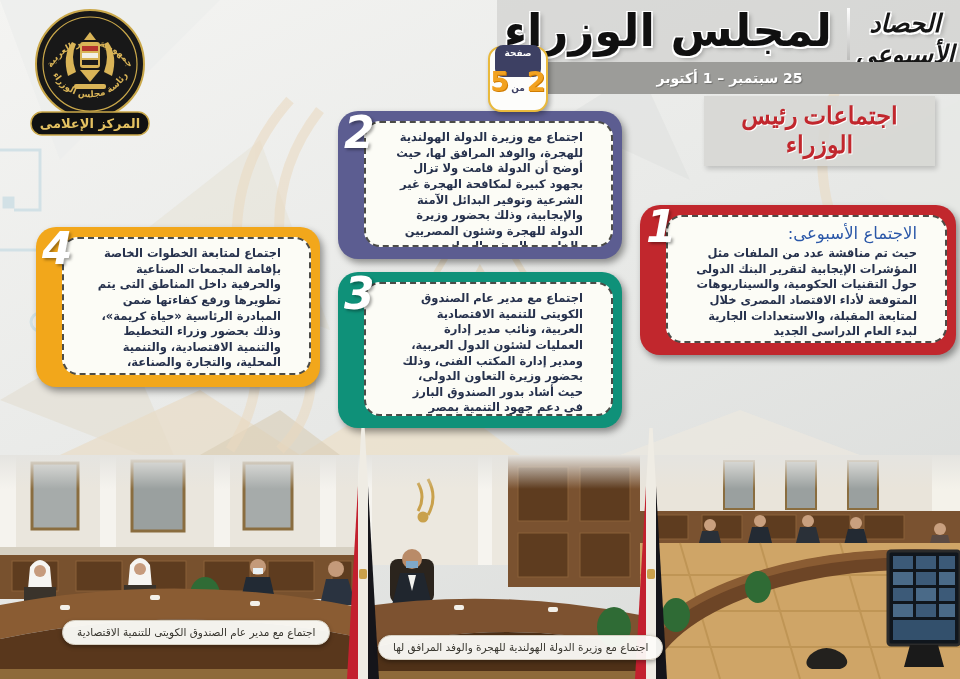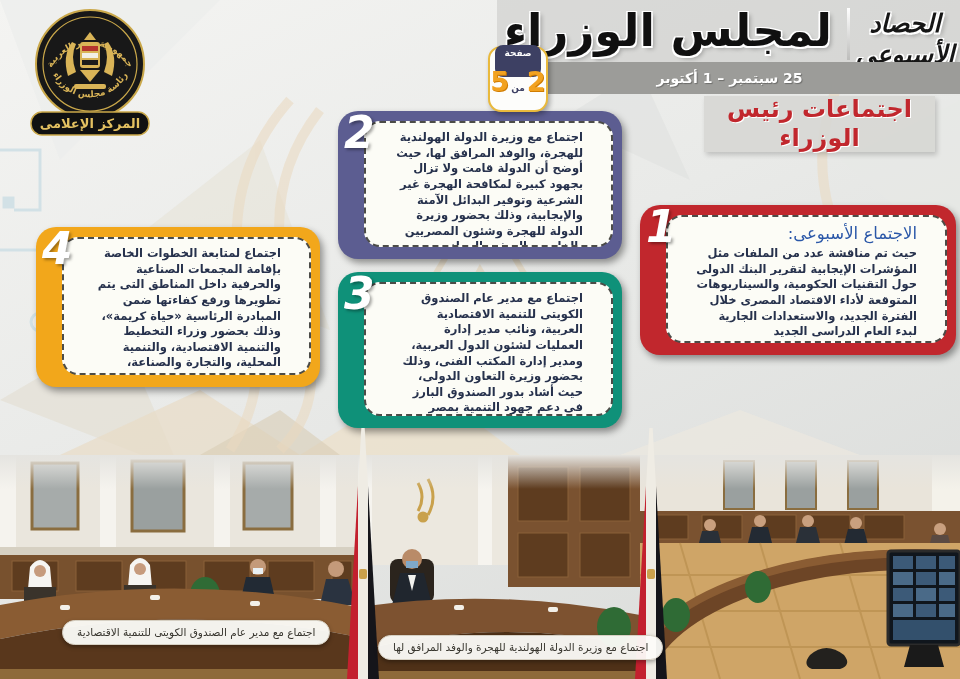--- a/index.html
+++ b/index.html
@@ -31,25 +31,25 @@
                 background:#fdfdfb; border:2px solid #e9b93c; border-radius:13px;
                 box-shadow:2px 3px 5px rgba(0,0,0,.3); z-index:5; }
   .page-badge .tab { position:absolute; left:50%; top:-3px; transform:translateX(-50%);
                 width:46px; height:32px; background:#3d4063; border-radius:8px;
                 color:#fff; font-size:9px; font-weight:700; text-align:center; line-height:16px; }
   .page-badge .nums { position:absolute; left:0; right:0; top:18px; text-align:center; direction:rtl; }
   .page-badge .big { font-size:27px; font-weight:800; color:#f2a220; text-shadow:1px 1px 0 #d07c00; }
   .page-badge .min { font-size:9px; font-weight:700; color:#3d4063; margin:0 2px; }
 
   
-  .section-label { position:absolute; left:704px; top:96px; width:231px; height:56px;
+  .section-label { position:absolute; left:704px; top:96px; width:231px; height:70px;
                    background:rgba(214,214,211,0.88); box-shadow:2px 3px 5px rgba(0,0,0,.18);
                    display:flex; flex-direction:column; align-items:center; justify-content:center;
                    direction:rtl; color:#c1272d; font-weight:800; font-size:24px; line-height:1.22;
-                   text-shadow:1px 1px 0 #fff; }
+                   text-shadow:1px 1px 0 #fff;font-family:Liberation Serif, serif; }
 
   
   .callout { position:absolute; border-radius:20px; box-shadow:3px 4px 7px rgba(0,0,0,.4); }
   .callout .num { position:absolute; top:-4px; left:6px; z-index:3; color:#fff;
                   font-size:44px; font-weight:800; font-style:italic;
                   text-shadow:2px 2px 3px rgba(0,0,0,.35); }
   .callout .inner { position:absolute; top:10px; right:9px; bottom:12px; left:26px;
                     background:#fcfcf6; border:2px dashed #4c4c48; border-radius:16px;
                     padding:7px 28px; overflow:hidden; direction:rtl; }
   .callout-heading { color:#2a57a8; font-size:16.5px; font-weight:400; margin-bottom:3px; }
@@ -158,21 +158,21 @@
 
   <div class="section-label">
     <div>اجتماعات رئيس</div>
     <div>الوزراء</div>
   </div>
 
   <div class="callout" style="left: 640px; top: 205px; width: 316px; height: 150px; background-color: rgb(193, 39, 45);">
     <div class="num">1</div>
     <div class="inner">
       <div class="callout-heading">الاجتماع الأسبوعى:</div>
-      <div class="callout-text">حيث تم مناقشة عدد من الملفات مثل المؤشرات الإيجابية لتقرير البنك الدولى حول التقنيات الحكومية، والسيناريوهات المتوقعة لأداء الاقتصاد المصرى خلال الفترة الجديد، والاستعدادات الجارية لبدء العام الدراسى الجديد</div>
+      <div class="callout-text">حيث تم مناقشة عدد من الملفات مثل المؤشرات الإيجابية لتقرير البنك الدولى حول التقنيات الحكومية، والسيناريوهات المتوقعة لأداء الاقتصاد المصرى خلال لمتابعة المقبلة، والاستعدادات الجارية لبدء العام الدراسى الجديد</div>
     </div>
   </div>
 
   <div class="callout" style="left: 338px; top: 111px; width: 284px; height: 148px; background-color: rgb(92, 93, 145);">
     <div class="num">2</div>
     <div class="inner">
       <div class="callout-text">اجتماع مع وزيرة الدولة الهولندية للهجرة، والوفد المرافق لها، حيث أوضح أن الدولة قامت ولا تزال بجهود كبيرة لمكافحة الهجرة غير الشرعية وتوفير البدائل الآمنة والإيجابية، وذلك بحضور وزيرة الدولة للهجرة وشئون المصريين بالخارج، والسفير الهولندى بالقاهرة</div>
     </div>
   </div>
 

